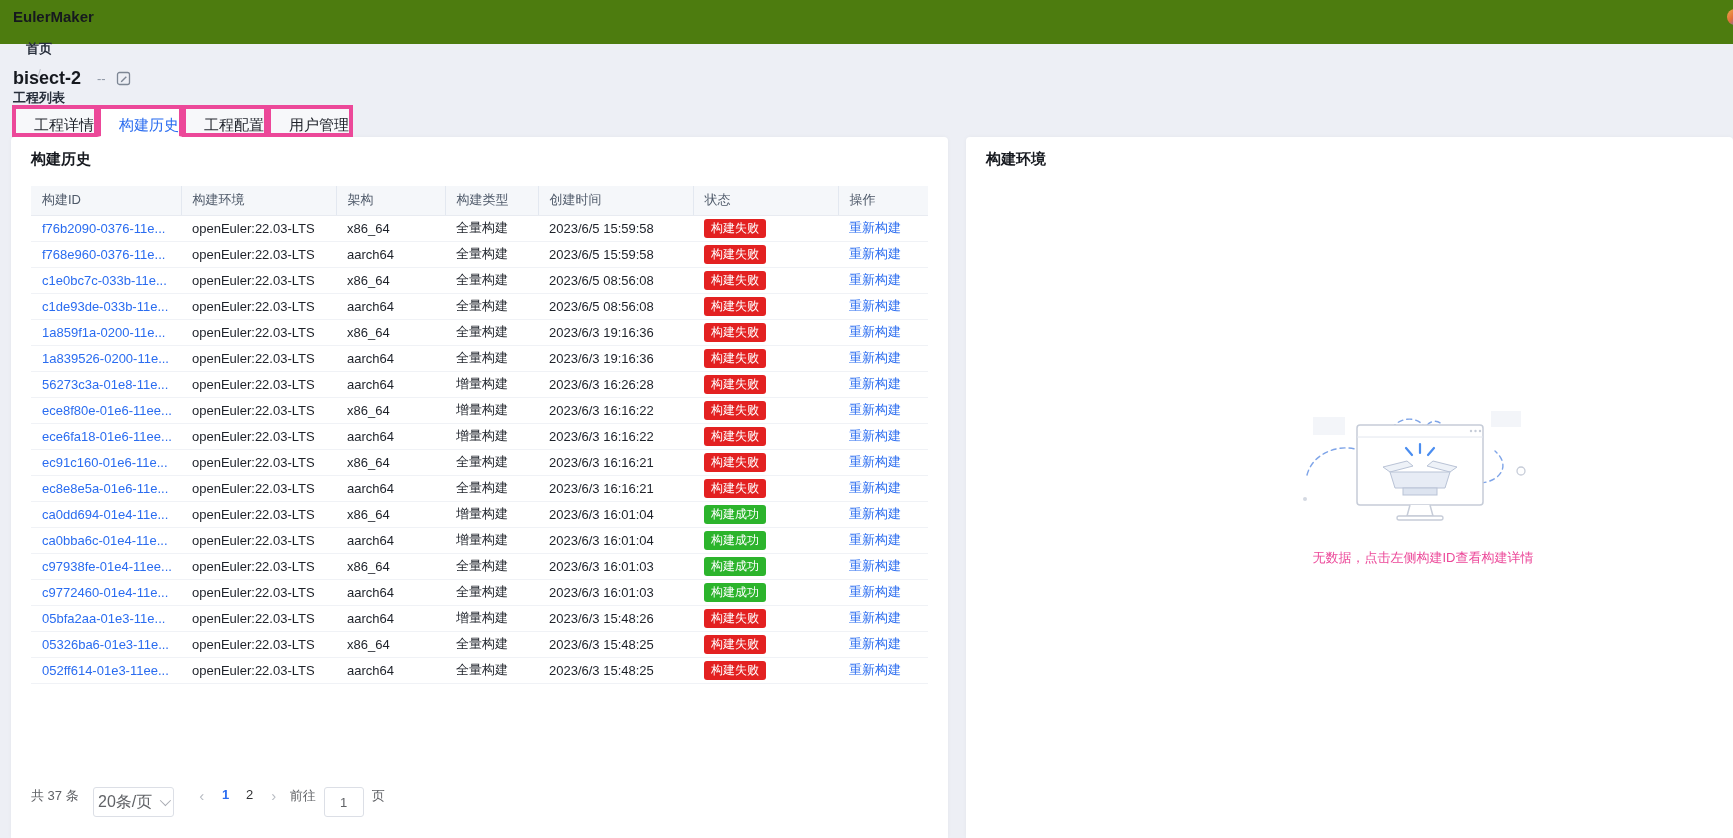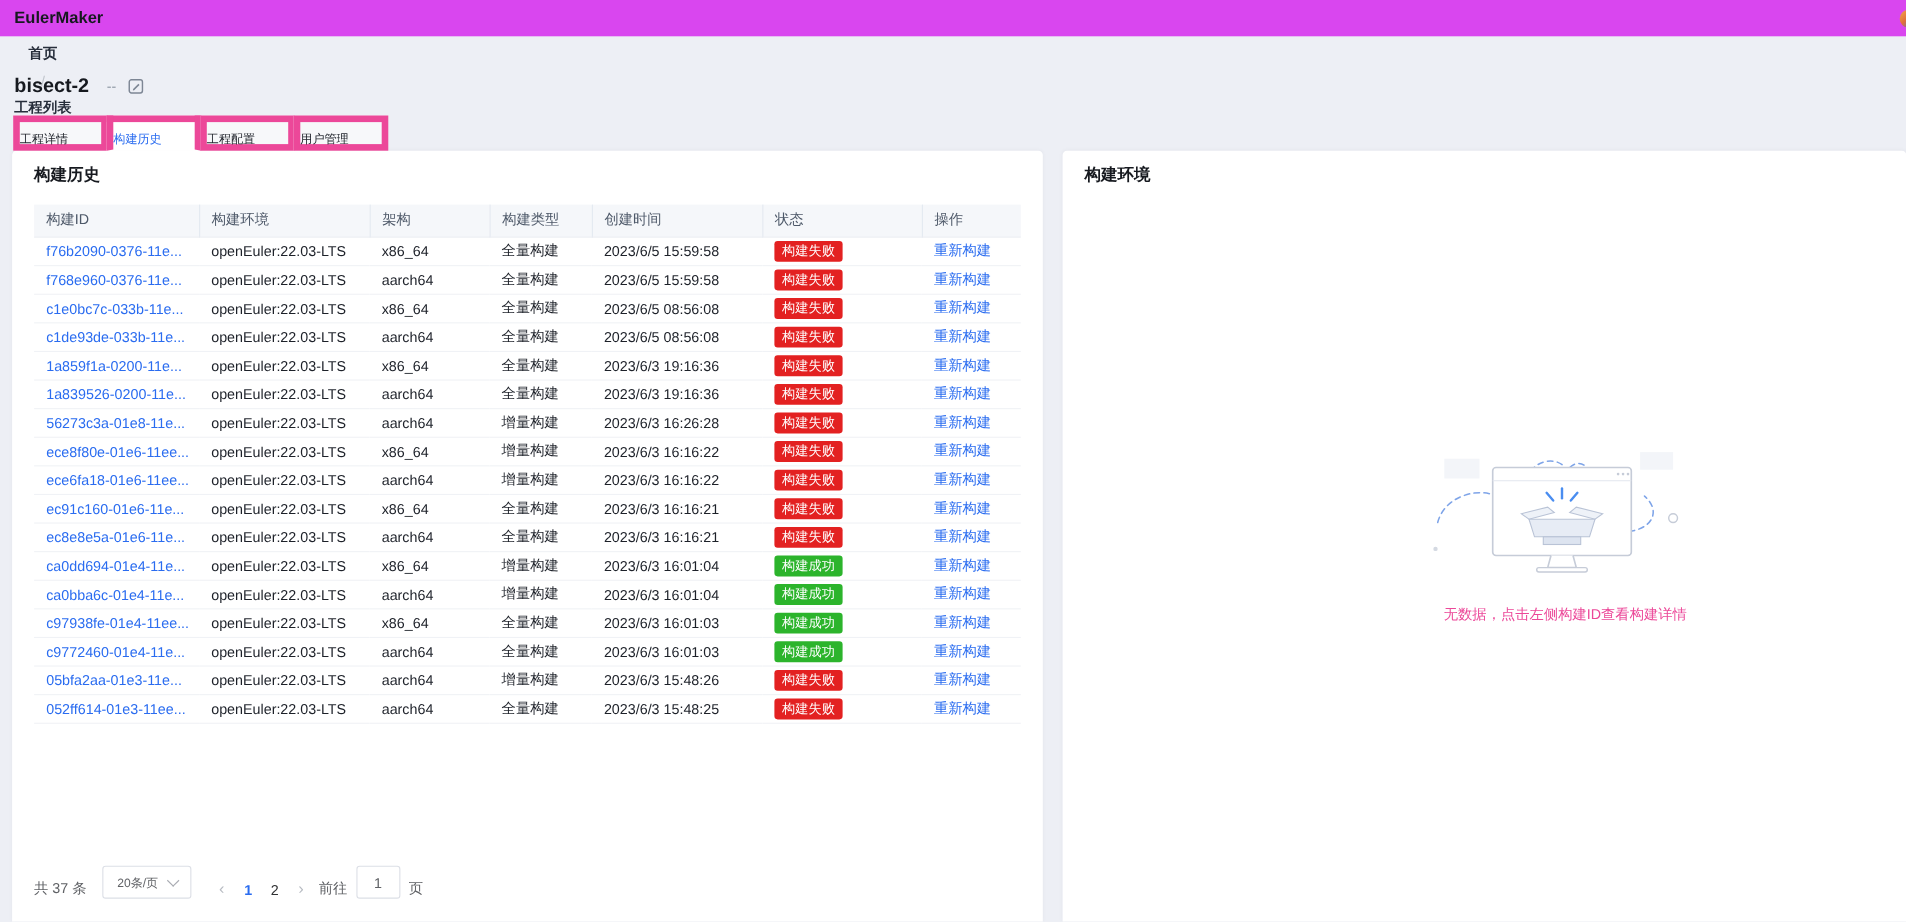--- a/index.html
+++ b/index.html
@@ -3,59 +3,59 @@
 <meta charset="utf-8">
 <style>
   html,body{margin:0;padding:0;}
   body{
     width:1733px;height:838px;position:relative;overflow:hidden;
     background:#edeff5;
     font-family:"Liberation Sans","DejaVu Sans",sans-serif;
     color:#1d2129;
   }
   
-  .app-header{position:absolute;left:0;top:0;width:100%;height:33px;background:#d946ef;}
+  .app-header{position:absolute;left:0;top:0;width:100%;height:44px;background:#4d7c0f;}
   .app-title{position:absolute;left:13px;top:0;line-height:33px;font-size:15px;font-weight:bold;color:#16191f;}
   .avatar{position:absolute;left:1727px;top:9px;width:16px;height:16px;border-radius:50%;
     background:linear-gradient(135deg,#f0a94b 0%,#e2703a 45%,#3a6fe2 100%);}
   
   .breadcrumb{position:absolute;left:13px;top:40px;font-size:13px;display:flex;align-items:center;gap:8px;flex-direction:column;}
   .crumb{color:#272e3b;font-weight:bold;cursor:pointer;}
   .crumb.last{color:#8d96a3;font-weight:normal;cursor:default;}
   .crumb-sep{color:#c0c4cc;}
   
   .title-row{position:absolute;left:13px;top:68px;display:flex;align-items:center;}
   .page-title{font-size:18px;font-weight:bold;color:#16191f;margin:0;}
   .page-subtitle{font-size:13px;color:#8d96a3;margin-left:16px;}
   .edit-icon{margin-left:10px;display:inline-flex;cursor:pointer;}
   
   .tabs{position:absolute;left:12px;top:105px;display:flex;z-index:3;}
-  .tab{width:86px;height:32px;line-height:32px;text-align:left;font-size:11px;color:#1d2129;
-    background:#f7f8fa;border:6px solid #ec4899;margin-left:-1px;box-sizing:border-box;cursor:pointer;}
+  .tab{width:86px;height:32px;line-height:32px;text-align:right;font-size:15px;color:#1d2129;
+    background:#f7f8fa;border:4px solid #ec4899;margin-left:-1px;box-sizing:border-box;cursor:pointer;}
   .tab:first-child{margin-left:0;}
   .tab.active{background:#fff;color:#2a6cf0;border-bottom:1px solid #fff;}
   
   .card{position:absolute;top:137px;background:#fff;border-radius:4px 4px 0 0;box-shadow:0 0 4px rgba(31,35,41,0.04);}
   .card-left{left:11px;width:937px;height:701px;}
   .card-right{left:966px;width:767px;height:701px;}
   .card-title{position:absolute;left:20px;top:13px;font-size:15px;font-weight:bold;color:#16191f;}
   
   .tbl{position:absolute;left:20px;top:49px;width:897px;border-collapse:collapse;table-layout:fixed;}
   .tbl th{height:29px;background:#f5f7fa;font-size:13px;font-weight:normal;color:#4e5969;text-align:left;
     padding:0 0 0 11px;border-right:1px solid #e3e8f0;border-bottom:1px solid #e8ebf1;box-sizing:border-box;}
   .tbl th:last-child{border-right:none;}
   .tbl td{height:26px;font-size:13px;color:#1d2129;padding:0 0 0 11px;border-bottom:1px solid #f0f2f6;
     white-space:nowrap;overflow:hidden;box-sizing:border-box;}
   .id-link,.rebuild-link{color:#2a6cf0;cursor:pointer;}
   .badge{display:inline-block;padding:2px 7px;border-radius:3px;color:#fff;font-size:12px;line-height:15px;}
   
-  .pagination{position:absolute;left:20px;top:650px;display:flex;align-items:flex-end;font-size:13px;color:#606266;}
+  .pagination{position:absolute;left:20px;top:650px;display:flex;align-items:flex-start;font-size:13px;color:#606266;}
   .pg-total{margin-right:14px;}
   .pg-size{width:79px;height:28px;border:1px solid #dcdfe6;border-radius:3px;display:flex;align-items:center;
-    justify-content:center;gap:8px;font-size:11px;color:#606266;cursor:pointer;background:#fff;}
+    justify-content:center;gap:8px;font-size:16px;color:#606266;cursor:pointer;background:#fff;}
   .chev-down{width:7px;height:7px;border-right:1px solid #a8abb2;border-bottom:1px solid #a8abb2;
     transform:rotate(45deg) translateY(-2px);}
   .pg-arrow{width:24px;text-align:center;color:#b7bbc2;font-size:15px;cursor:pointer;}
   .pg-arrow.prev{margin-left:16px;}
   .pg-page{width:24px;text-align:center;color:#303133;cursor:pointer;}
   .pg-page.active{color:#2a6cf0;font-weight:bold;}
   .pg-goto{margin-left:4px;}
   .pg-input{width:34px;height:26px;border:1px solid #dcdfe6;border-radius:3px;text-align:center;
     font-size:13px;color:#606266;margin:0 8px;font-family:inherit;}
   
@@ -254,20 +254,29 @@
           <td>2023/6/3 16:01:03</td>
           <td><span class="badge" style="background: rgb(44, 180, 44);">构建成功</span></td>
           <td><span class="rebuild-link">重新构建</span></td>
         </tr>
         <tr>
           <td><span class="id-link">05bfa2aa-01e3-11e...</span></td>
           <td>openEuler:22.03-LTS</td>
           <td>aarch64</td>
           <td>增量构建</td>
           <td>2023/6/3 15:48:26</td>
+          <td><span class="badge" style="background: rgb(227, 33, 33);">构建失败</span></td>
+          <td><span class="rebuild-link">重新构建</span></td>
+        </tr>
+        <tr>
+          <td><span class="id-link">05326ba6-01e3-11e...</span></td>
+          <td>openEuler:22.03-LTS</td>
+          <td>x86_64</td>
+          <td>全量构建</td>
+          <td>2023/6/3 15:48:25</td>
           <td><span class="badge" style="background: rgb(227, 33, 33);">构建失败</span></td>
           <td><span class="rebuild-link">重新构建</span></td>
         </tr>
         <tr>
           <td><span class="id-link">052ff614-01e3-11ee...</span></td>
           <td>openEuler:22.03-LTS</td>
           <td>aarch64</td>
           <td>全量构建</td>
           <td>2023/6/3 15:48:25</td>
           <td><span class="badge" style="background: rgb(227, 33, 33);">构建失败</span></td>

